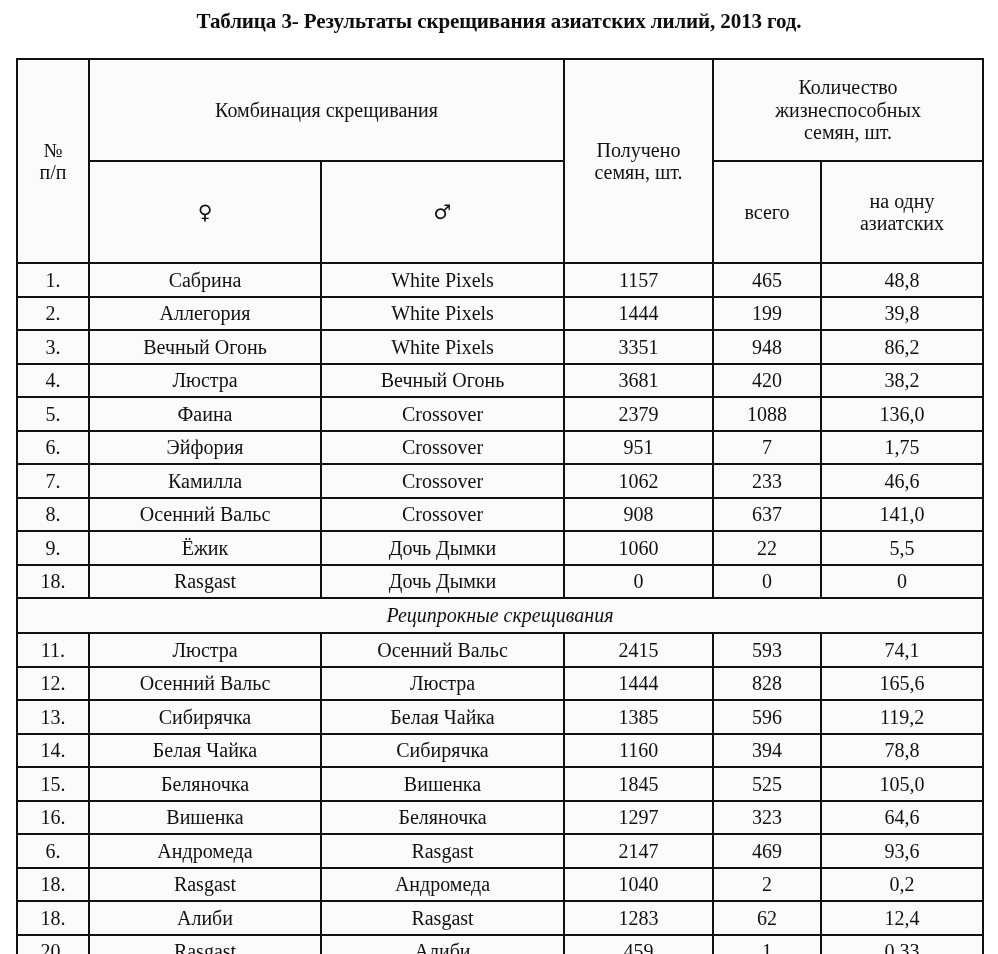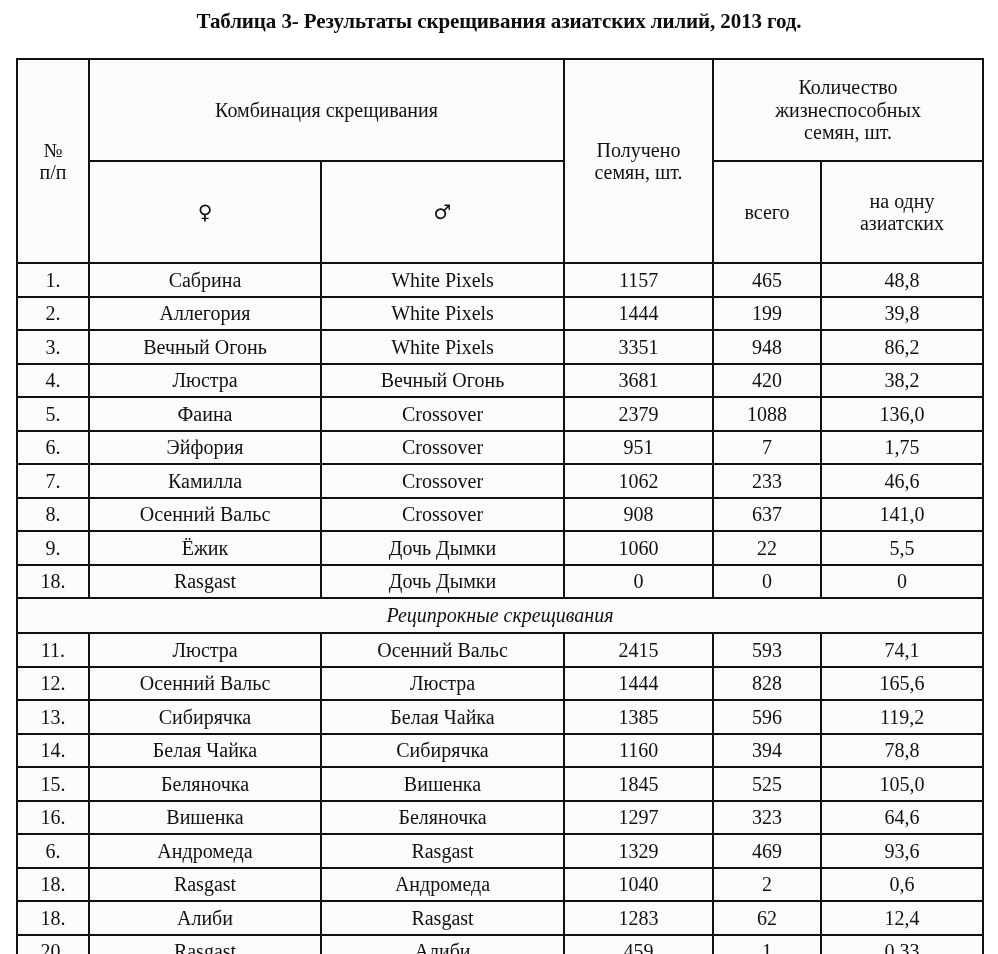--- a/index.html
+++ b/index.html
@@ -255,31 +255,31 @@
             <td>Вишенка</td>
             <td>Беляночка</td>
             <td>1297</td>
             <td>323</td>
             <td>64,6</td>
           </tr>
           <tr class="data-row">
             <td>6.</td>
             <td>Андромеда</td>
             <td>Rasgast</td>
-            <td>1329</td>
+            <td>2147</td>
             <td>469</td>
             <td>93,6</td>
           </tr>
           <tr class="data-row">
             <td>18.</td>
             <td>Rasgast</td>
             <td>Андромеда</td>
             <td>1040</td>
             <td>2</td>
-            <td>0,6</td>
+            <td>0,2</td>
           </tr>
           <tr class="data-row">
             <td>18.</td>
             <td>Алиби</td>
             <td>Rasgast</td>
             <td>1283</td>
             <td>62</td>
             <td>12,4</td>
           </tr>
           <tr class="data-row">

